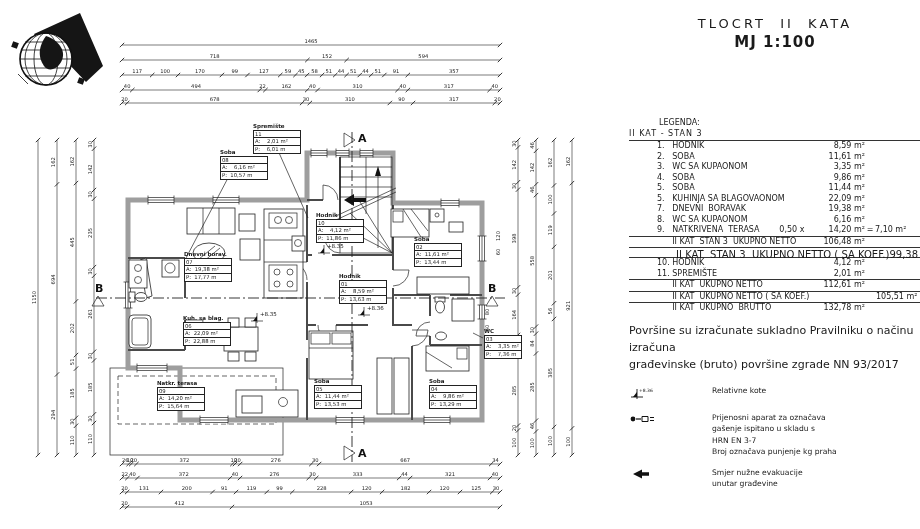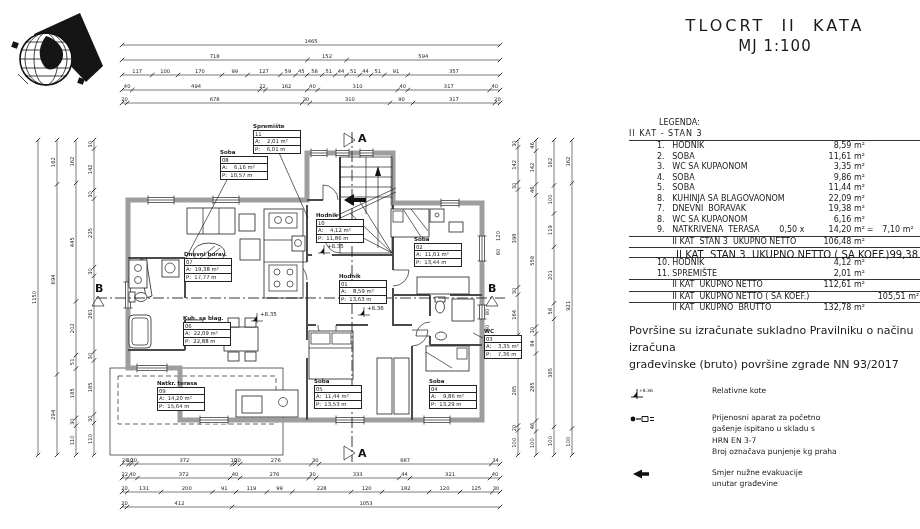--- a/index.html
+++ b/index.html
@@ -1,33 +1,33 @@
 <!DOCTYPE html>
 <html><head>
 <meta charset="utf-8">
 <style>
   html,body{margin:0;padding:0}
   body{width:920px;height:529px;background:#fff;position:relative;overflow:hidden;
        font-family:"DejaVu Sans",sans-serif;color:#1a1a1a;}
   
   .title{position:absolute;left:630px;top:16px;width:290px;text-align:center;}
-  .title .t1{font-size:16px;letter-spacing:3px;white-space:pre;}
-  .title .t2{font-size:15px;letter-spacing:1px;margin-top:2px;}
+  .title .t1{font-size:13px;letter-spacing:3px;white-space:pre;}
+  .title .t2{font-size:15px;letter-spacing:1px;margin-top:2px;font-weight:bold;}
   
   .legend{position:absolute;left:629px;top:118px;width:292px;font-size:8px;line-height:1.3;}
   .lg-head{margin-left:30px;height:11px;}
   .lg-sub{height:11px;letter-spacing:1px;}
   .rule{border-top:1px solid #333;height:0;margin:0;}
   .lg-row{display:flex;align-items:baseline;height:10.5px;white-space:pre;}
   .lg-row.small{font-size:10px;height:9px;}
   .lg-name{flex:1;white-space:pre;margin-left:28px;}
   .lg-pre{white-space:pre;}
   .lg-val{width:58px;text-align:right;white-space:pre;}
   .lg-eq{width:10px;text-align:center;}
-  .lg-val2{width:46px;text-align:center;white-space:pre;}
+  .lg-val2{width:46px;text-align:left;white-space:pre;}
   .lg-note{margin-top:8px;font-size:11px;line-height:1.55;}
   .lg-sym{margin-top:12px;font-size:7.6px;line-height:1.5;}
   .sym-item{display:flex;margin-bottom:9px;gap:47px;}
   .sym-ic{width:36px;flex:0 0 36px;padding-top:1px;}
   
   #plan-svg{position:absolute;left:0;top:0;}
   .wall{stroke:#9e9e9e;stroke-width:5;fill:none;}
   .iw{stroke:#4a4a4a;stroke-width:2;fill:none;}
   .tn{stroke:#222;stroke-width:.7;fill:none;}
   .fn{stroke:#222;stroke-width:.8;fill:#fff;}
@@ -73,21 +73,21 @@
 <div class="legend">
   <div class="lg-head">LEGENDA:</div>
   <div class="lg-sub">II  KAT  - STAN  3</div>
   <div class="rule"></div>
 
   <div class="lg-row"><span class="lg-name">1.   HODNIK</span><span class="lg-pre"></span><span class="lg-val">8,59 m²</span><span class="lg-eq"></span><span class="lg-val2"></span></div>
   <div class="lg-row"><span class="lg-name">2.   SOBA</span><span class="lg-pre"></span><span class="lg-val">11,61 m²</span><span class="lg-eq"></span><span class="lg-val2"></span></div>
   <div class="lg-row"><span class="lg-name">3.   WC SA KUPAONOM</span><span class="lg-pre"></span><span class="lg-val">3,35 m²</span><span class="lg-eq"></span><span class="lg-val2"></span></div>
   <div class="lg-row"><span class="lg-name">4.   SOBA</span><span class="lg-pre"></span><span class="lg-val">9,86 m²</span><span class="lg-eq"></span><span class="lg-val2"></span></div>
   <div class="lg-row"><span class="lg-name">5.   SOBA</span><span class="lg-pre"></span><span class="lg-val">11,44 m²</span><span class="lg-eq"></span><span class="lg-val2"></span></div>
-  <div class="lg-row"><span class="lg-name">8.   KUHINJA SA BLAGOVAONOM</span><span class="lg-pre"></span><span class="lg-val">22,09 m²</span><span class="lg-eq"></span><span class="lg-val2"></span></div>
+  <div class="lg-row"><span class="lg-name">5.   KUHINJA SA BLAGOVAONOM</span><span class="lg-pre"></span><span class="lg-val">22,09 m²</span><span class="lg-eq"></span><span class="lg-val2"></span></div>
   <div class="lg-row"><span class="lg-name">7.   DNEVNI  BORAVAK</span><span class="lg-pre"></span><span class="lg-val">19,38 m²</span><span class="lg-eq"></span><span class="lg-val2"></span></div>
   <div class="lg-row"><span class="lg-name">8.   WC SA KUPAONOM</span><span class="lg-pre"></span><span class="lg-val">6,16 m²</span><span class="lg-eq"></span><span class="lg-val2"></span></div>
   <div class="lg-row"><span class="lg-name">9.   NATKRIVENA  TERASA</span><span class="lg-pre">0,50 x </span><span class="lg-val">14,20 m²</span><span class="lg-eq">=</span><span class="lg-val2">7,10 m²</span></div>
 
   <div class="rule"></div>
   <div class="lg-row"><span class="lg-name">      II KAT  STAN 3  UKUPNO NETTO</span><span class="lg-val">106,48 m²</span><span class="lg-eq"></span><span class="lg-val2"></span></div>
   <div class="rule"></div>
   <div class="lg-row small"><span class="lg-name">      II KAT  STAN 3  UKUPNO NETTO ( SA KOEF.)</span><span class="lg-val"></span><span class="lg-eq"></span><span class="lg-val2">99,38 m²</span></div>
   <div class="rule"></div>
   <div class="lg-row"><span class="lg-name">10. HODNIK</span><span class="lg-val">4,12 m²</span><span class="lg-eq"></span><span class="lg-val2"></span></div>
@@ -120,21 +120,21 @@
     <div class="sym-item">
       <span class="sym-ic">
         <svg width="34" height="12" viewBox="0 0 34 12">
           <circle cx="4" cy="6" r="2.4" fill="#111"></circle>
           <path d="M7,6 H12" stroke="#111" stroke-width="1.2"></path>
           <path d="M13,3.5 H19 V8.5 H13 Z" fill="none" stroke="#111" stroke-width="1"></path>
           <path d="M21,4.5 H25 M21,7.5 H25" stroke="#111" stroke-width="1.2"></path>
         </svg>
       </span>
       <span>
-        <div>Prijenosni aparat za početno</div>
+        <div>Prijenosni aparat za označava</div>
         <div>gašenje ispitano u skladu s</div>
         <div>HRN EN 3-7</div>
         <div>Broj označava punjenje kg praha</div>
       </span>
     </div>
     <div class="sym-item">
       <span class="sym-ic">
         <svg width="34" height="12" viewBox="0 0 34 12">
           <polygon points="4,6 13,1.5 13,4.2 20,4.2 20,7.8 13,7.8 13,10.5" fill="#111"></polygon>
         </svg>

